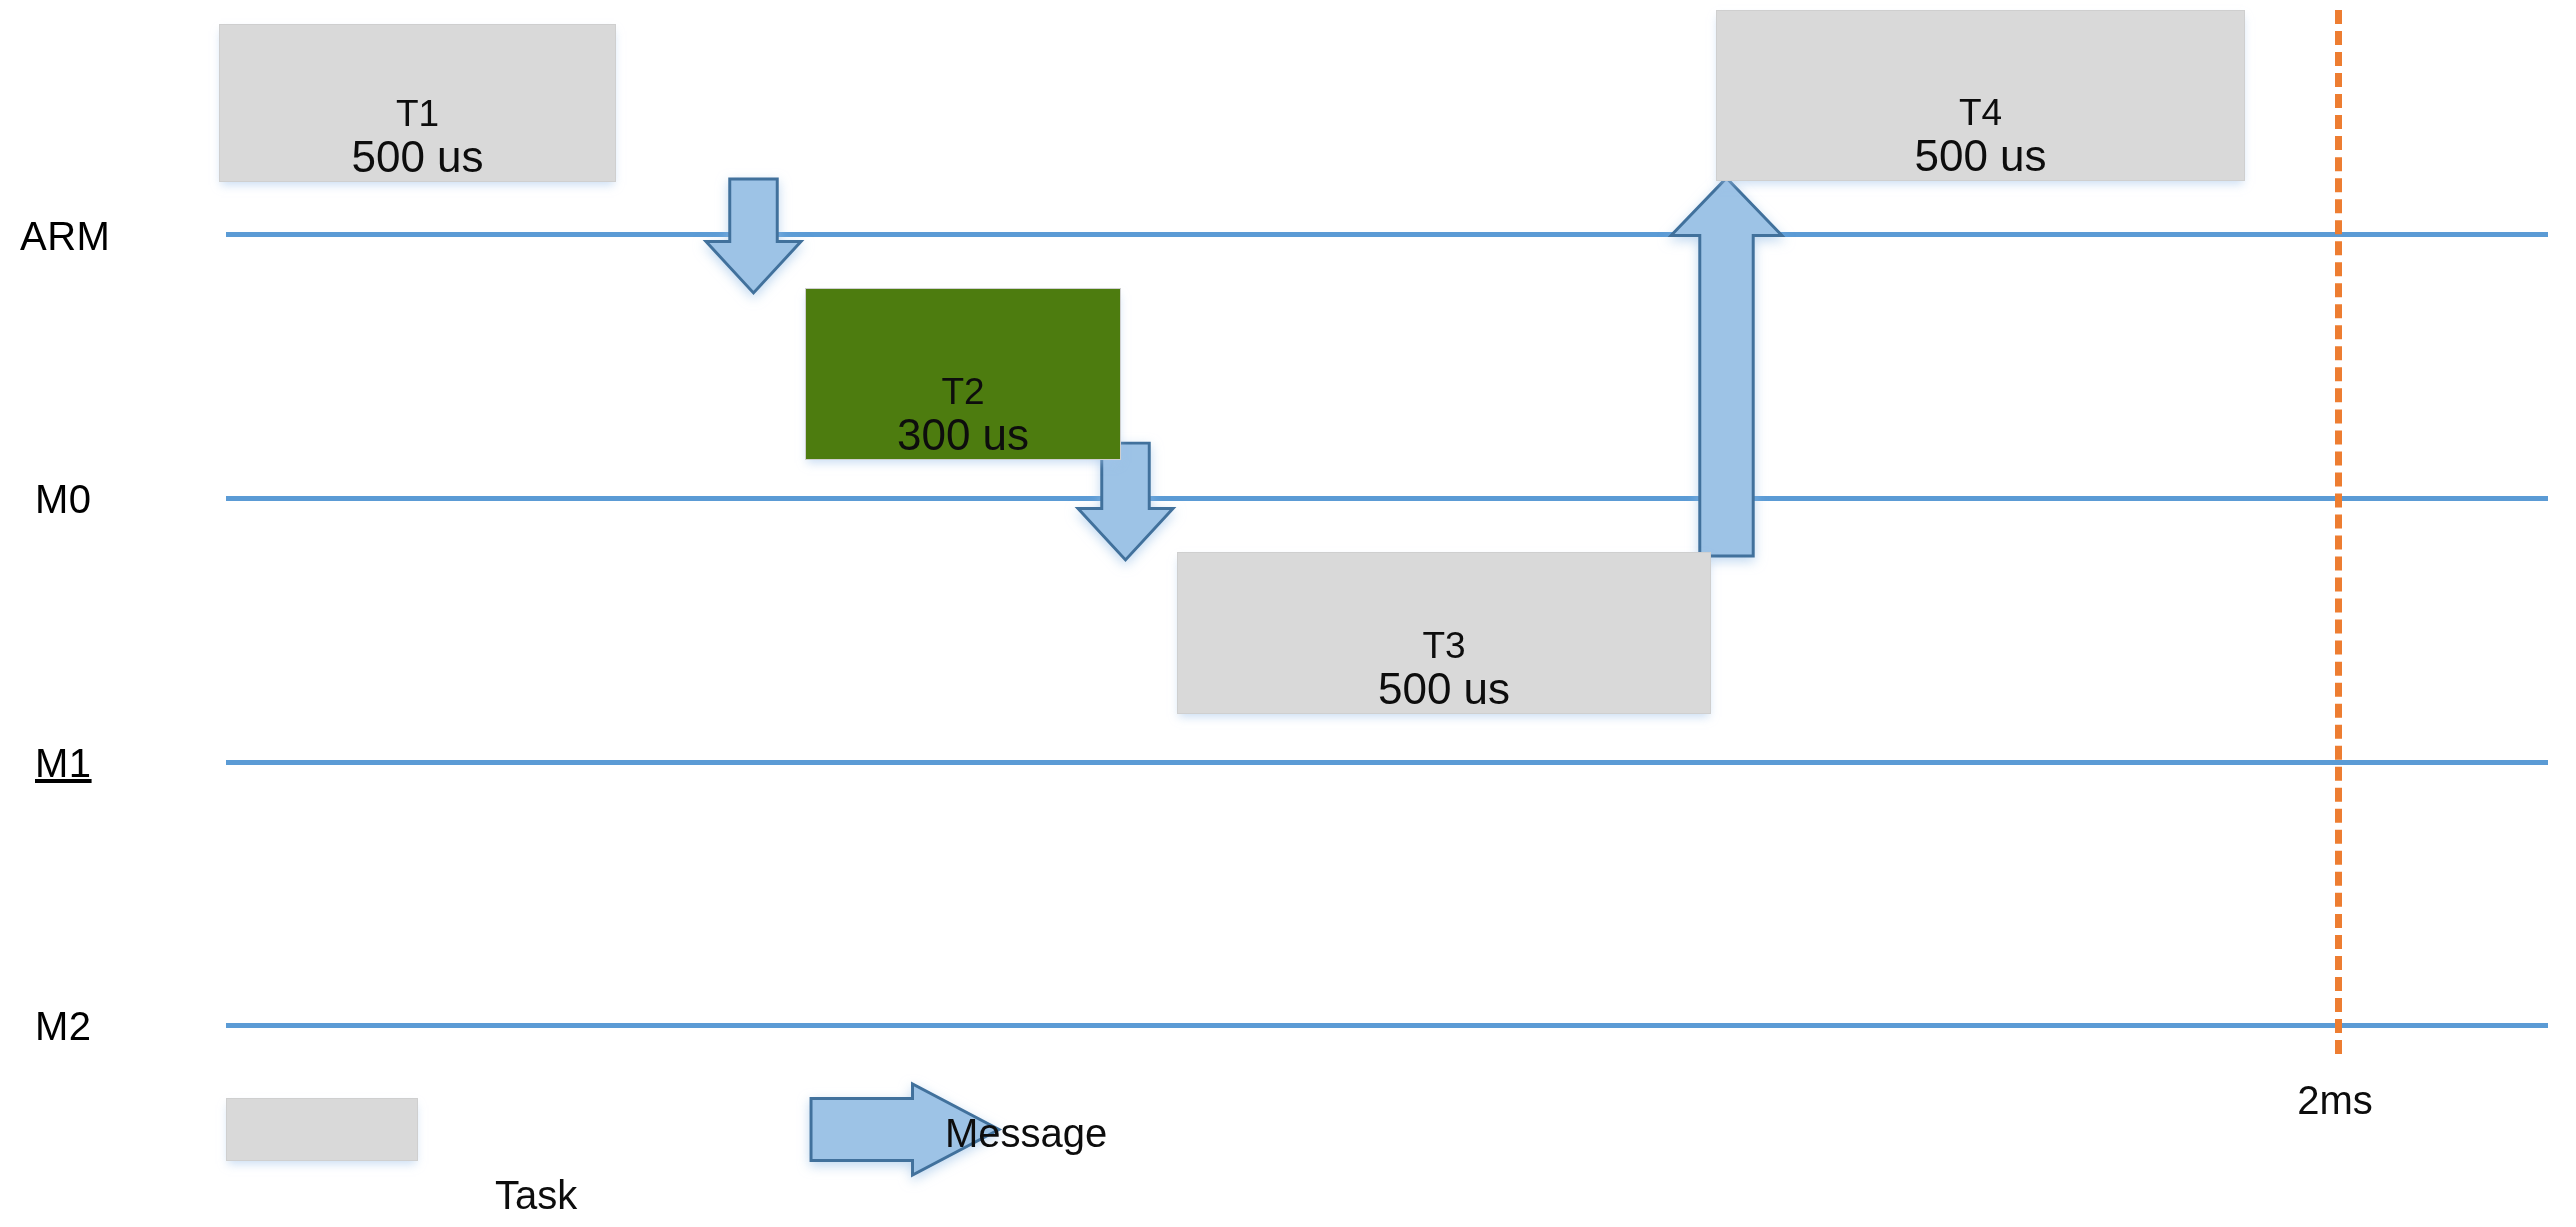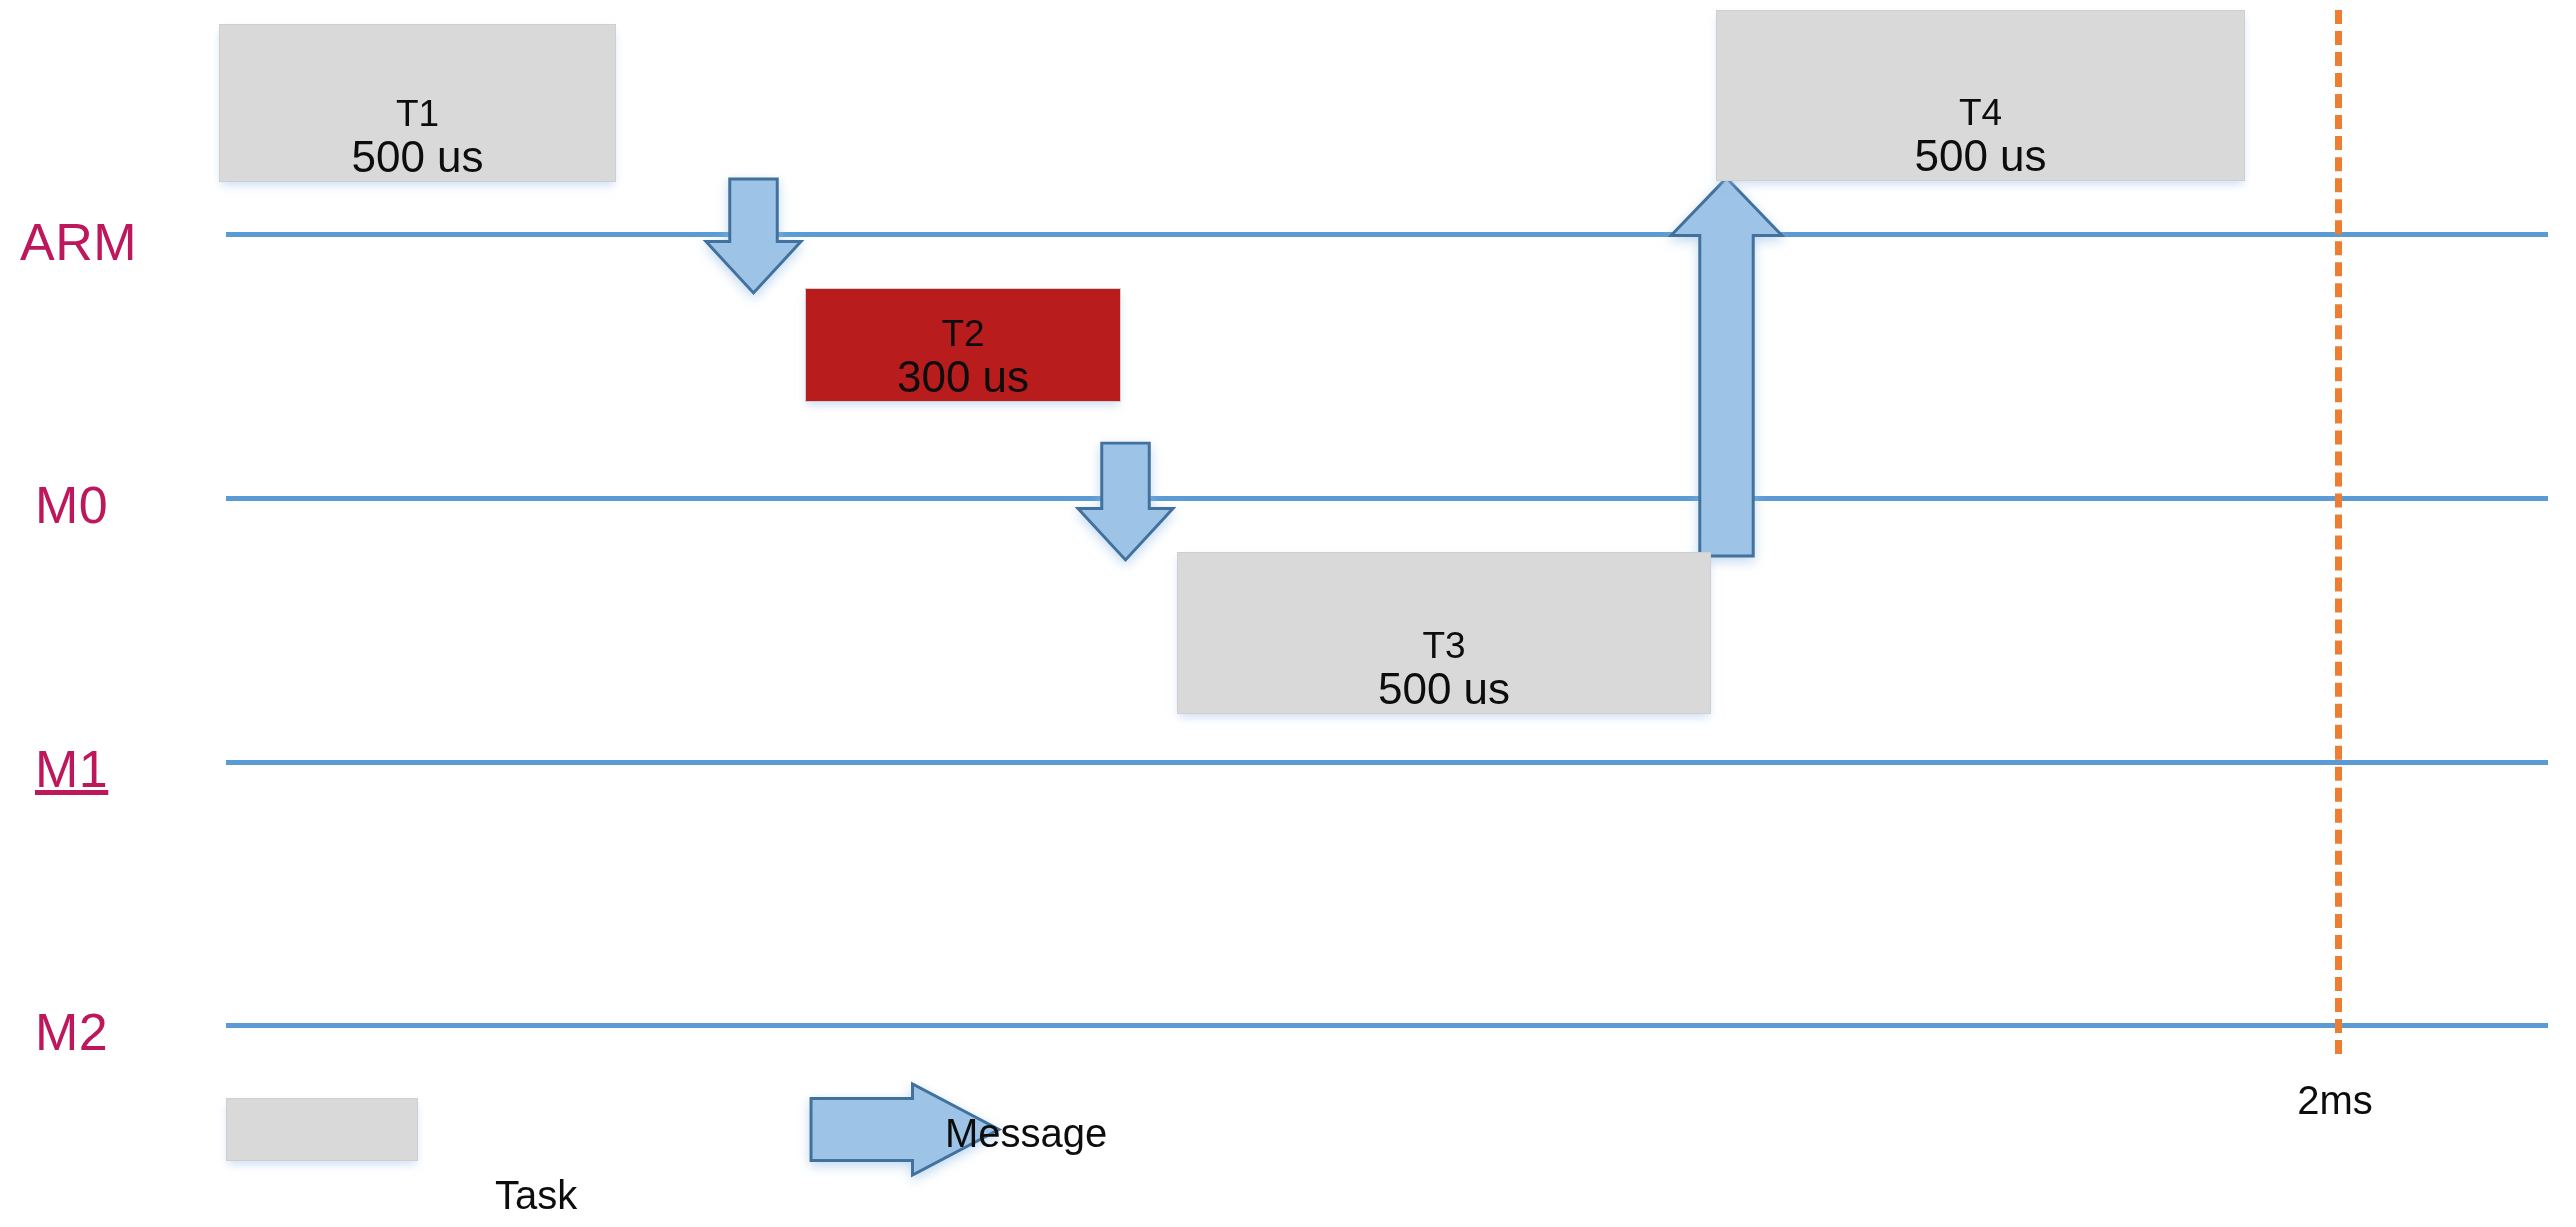--- a/index.html
+++ b/index.html
@@ -18,22 +18,22 @@
 
   
   .lane-line{
     position:absolute;
     height:5px;
     background:#5B9BD5;
     border-radius:0;
   }
   .lane-label{
     position:absolute;
-    font-size:52px;
-    color:#be185d;
+    font-size:40px;
+    color:#000000;
     line-height:1;
     white-space:nowrap;
     letter-spacing:0.5px;
   }
 
   
   .task-box{
     position:absolute;
     background:#d9d9d9;
     border:1px solid #cfcfcf;
@@ -132,21 +132,21 @@
           <polygon class="arrow-shape" points="56,0 112,58 83,58 83,382 29,382 29,58 0,58" fill="#9dc3e6" stroke="#41719c"></polygon>
         </svg>
       </div>
     </div>
 
   <div id="tasks-layer">
       <div class="task-box" style="left: 219px; top: 24px; width: 397px; height: 158px; background: rgb(217, 217, 217);">
         <div class="task-name">T1</div>
         <div class="task-dur">500 us</div>
       </div>
-      <div class="task-box" style="left: 805px; top: 288px; width: 316px; height: 114px; background: #b91c1c;">
+      <div class="task-box" style="left: 805px; top: 288px; width: 316px; height: 172px; background: #4d7c0f;">
         <div class="task-name">T2</div>
         <div class="task-dur">300 us</div>
       </div>
       <div class="task-box" style="left: 1177px; top: 552px; width: 534px; height: 162px; background: rgb(217, 217, 217);">
         <div class="task-name">T3</div>
         <div class="task-dur">500 us</div>
       </div>
       <div class="task-box" style="left: 1716px; top: 10px; width: 529px; height: 171px; background: rgb(217, 217, 217);">
         <div class="task-name">T4</div>
         <div class="task-dur">500 us</div>

